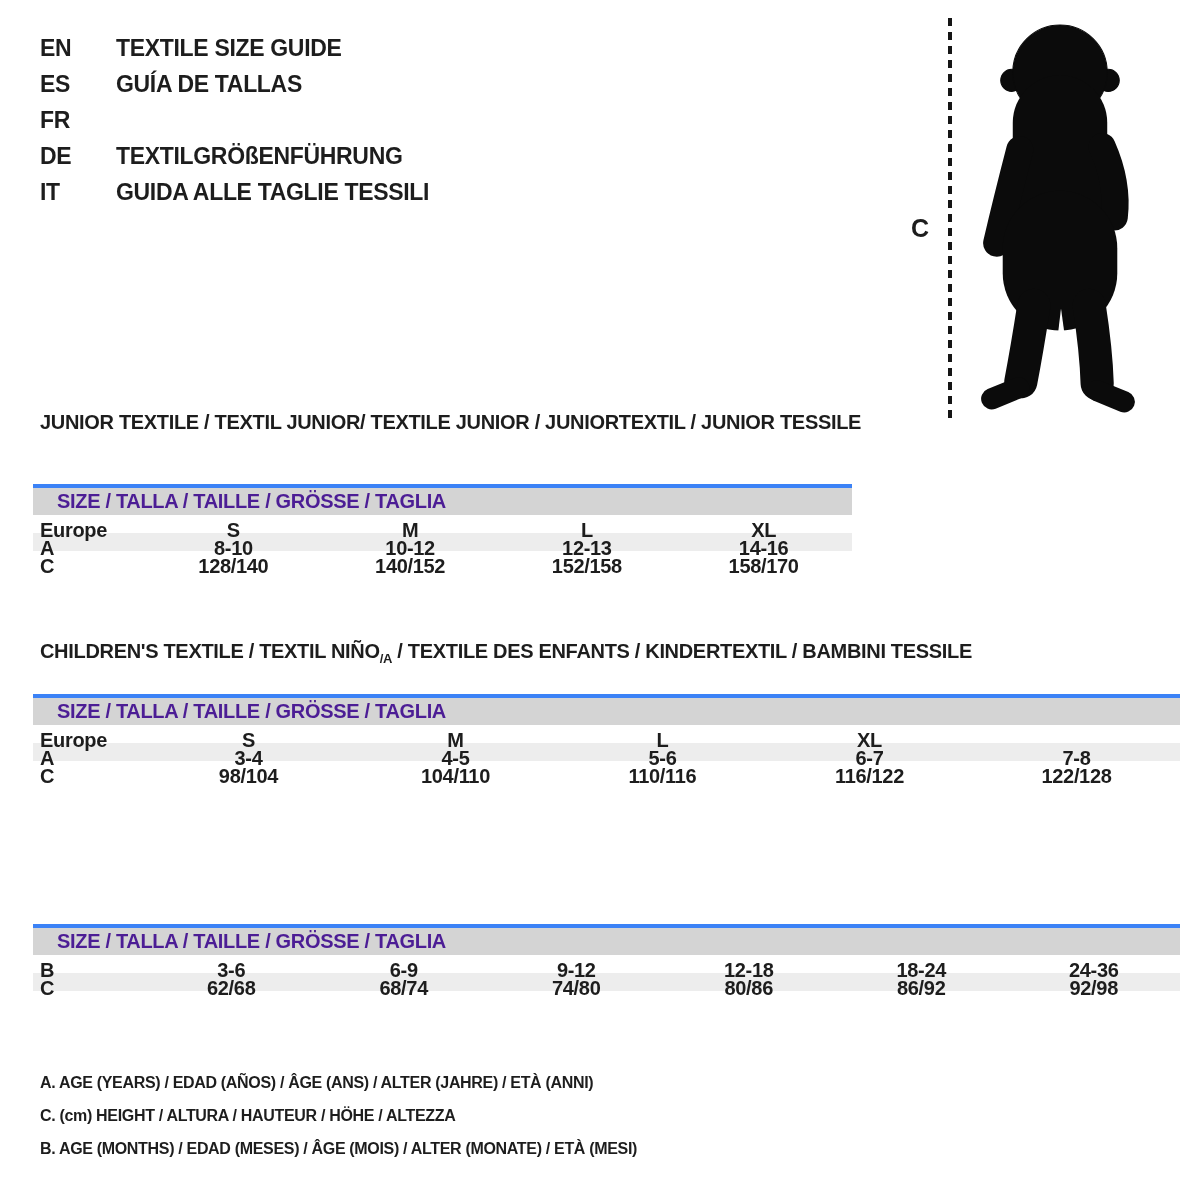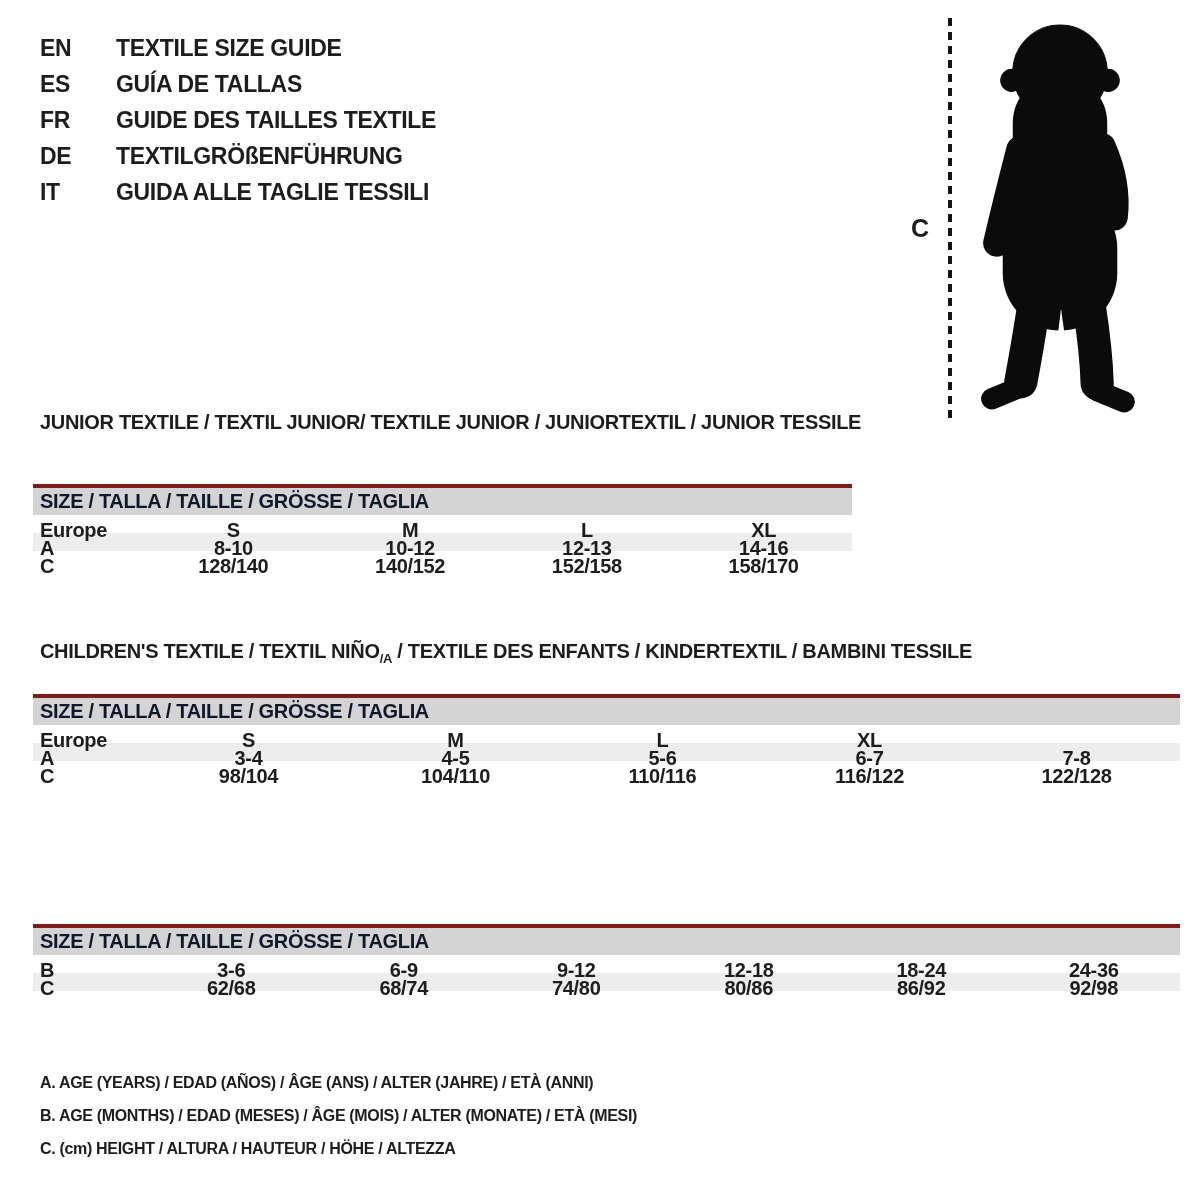--- a/index.html
+++ b/index.html
@@ -19,22 +19,22 @@
   }
   .c-label{position:absolute;left:6px;top:200px;font-size:25px;}
   .silhouette{position:absolute;left:56px;top:0px;}
   
   .section-title{position:absolute;left:40px;font-size:20px;white-space:nowrap;}
   .section-title .sub{font-size:13px;vertical-align:sub;}
   .babies-title{line-height:33px;}
   
   .size-table{position:absolute;left:33px;}
   .size-bar{
-    border-top:4px solid #7f1d1d;background:#d4d4d4;height:27px;line-height:27px;
-    padding-left:7px;color:#0f172a;font-size:20px;
+    border-top:4px solid #3b82f6;background:#d4d4d4;height:27px;line-height:27px;
+    padding-left:24px;color:#4c1d95;font-size:20px;
   }
   .t-row{display:grid;height:18px;line-height:30px;font-size:20px;}
   .t-row.shaded{background:#ededed;}
   .cols4{grid-template-columns:112px repeat(4,1fr);}
   .cols5{grid-template-columns:112px repeat(5,1fr);}
   .cols6{grid-template-columns:112px repeat(6,1fr);}
   .t-label{padding-left:7px;text-align:left;}
   .t-cell{text-align:center;}
   
   .legend{position:absolute;left:40px;top:1066px;font-size:16px;line-height:33px;}
@@ -48,21 +48,20 @@
     <div class="lang-row">
       <span>EN</span>
       <span>TEXTILE SIZE GUIDE</span>
     </div>
     <div class="lang-row">
       <span>ES</span>
       <span>GUÍA DE TALLAS</span>
     </div>
     <div class="lang-row">
       <span>FR</span>
-      <span>GUIDE DES TAILLES TEXTILE</span>
     </div>
     <div class="lang-row">
       <span>DE</span>
       <span>TEXTILGRÖßENFÜHRUNG</span>
     </div>
     <div class="lang-row">
       <span>IT</span>
       <span>GUIDA ALLE TAGLIE TESSILI</span>
     </div>
   </div>
@@ -172,17 +171,17 @@
       <span class="t-cell">68/74</span>
       <span class="t-cell">74/80</span>
       <span class="t-cell">80/86</span>
       <span class="t-cell">86/92</span>
       <span class="t-cell">92/98</span>
     </div>
   </div>
 
   <div class="legend">
     <div>A. AGE (YEARS) / EDAD (AÑOS) / ÂGE (ANS) / ALTER (JAHRE) / ETÀ (ANNI)</div>
+    <div>C. (cm) HEIGHT / ALTURA / HAUTEUR / HÖHE / ALTEZZA</div>
     <div>B. AGE (MONTHS) / EDAD (MESES) / ÂGE (MOIS) / ALTER (MONATE) / ETÀ (MESI)</div>
-    <div>C. (cm) HEIGHT / ALTURA / HAUTEUR / HÖHE / ALTEZZA</div>
   </div>
 
 </div>
 
 </body></html>

